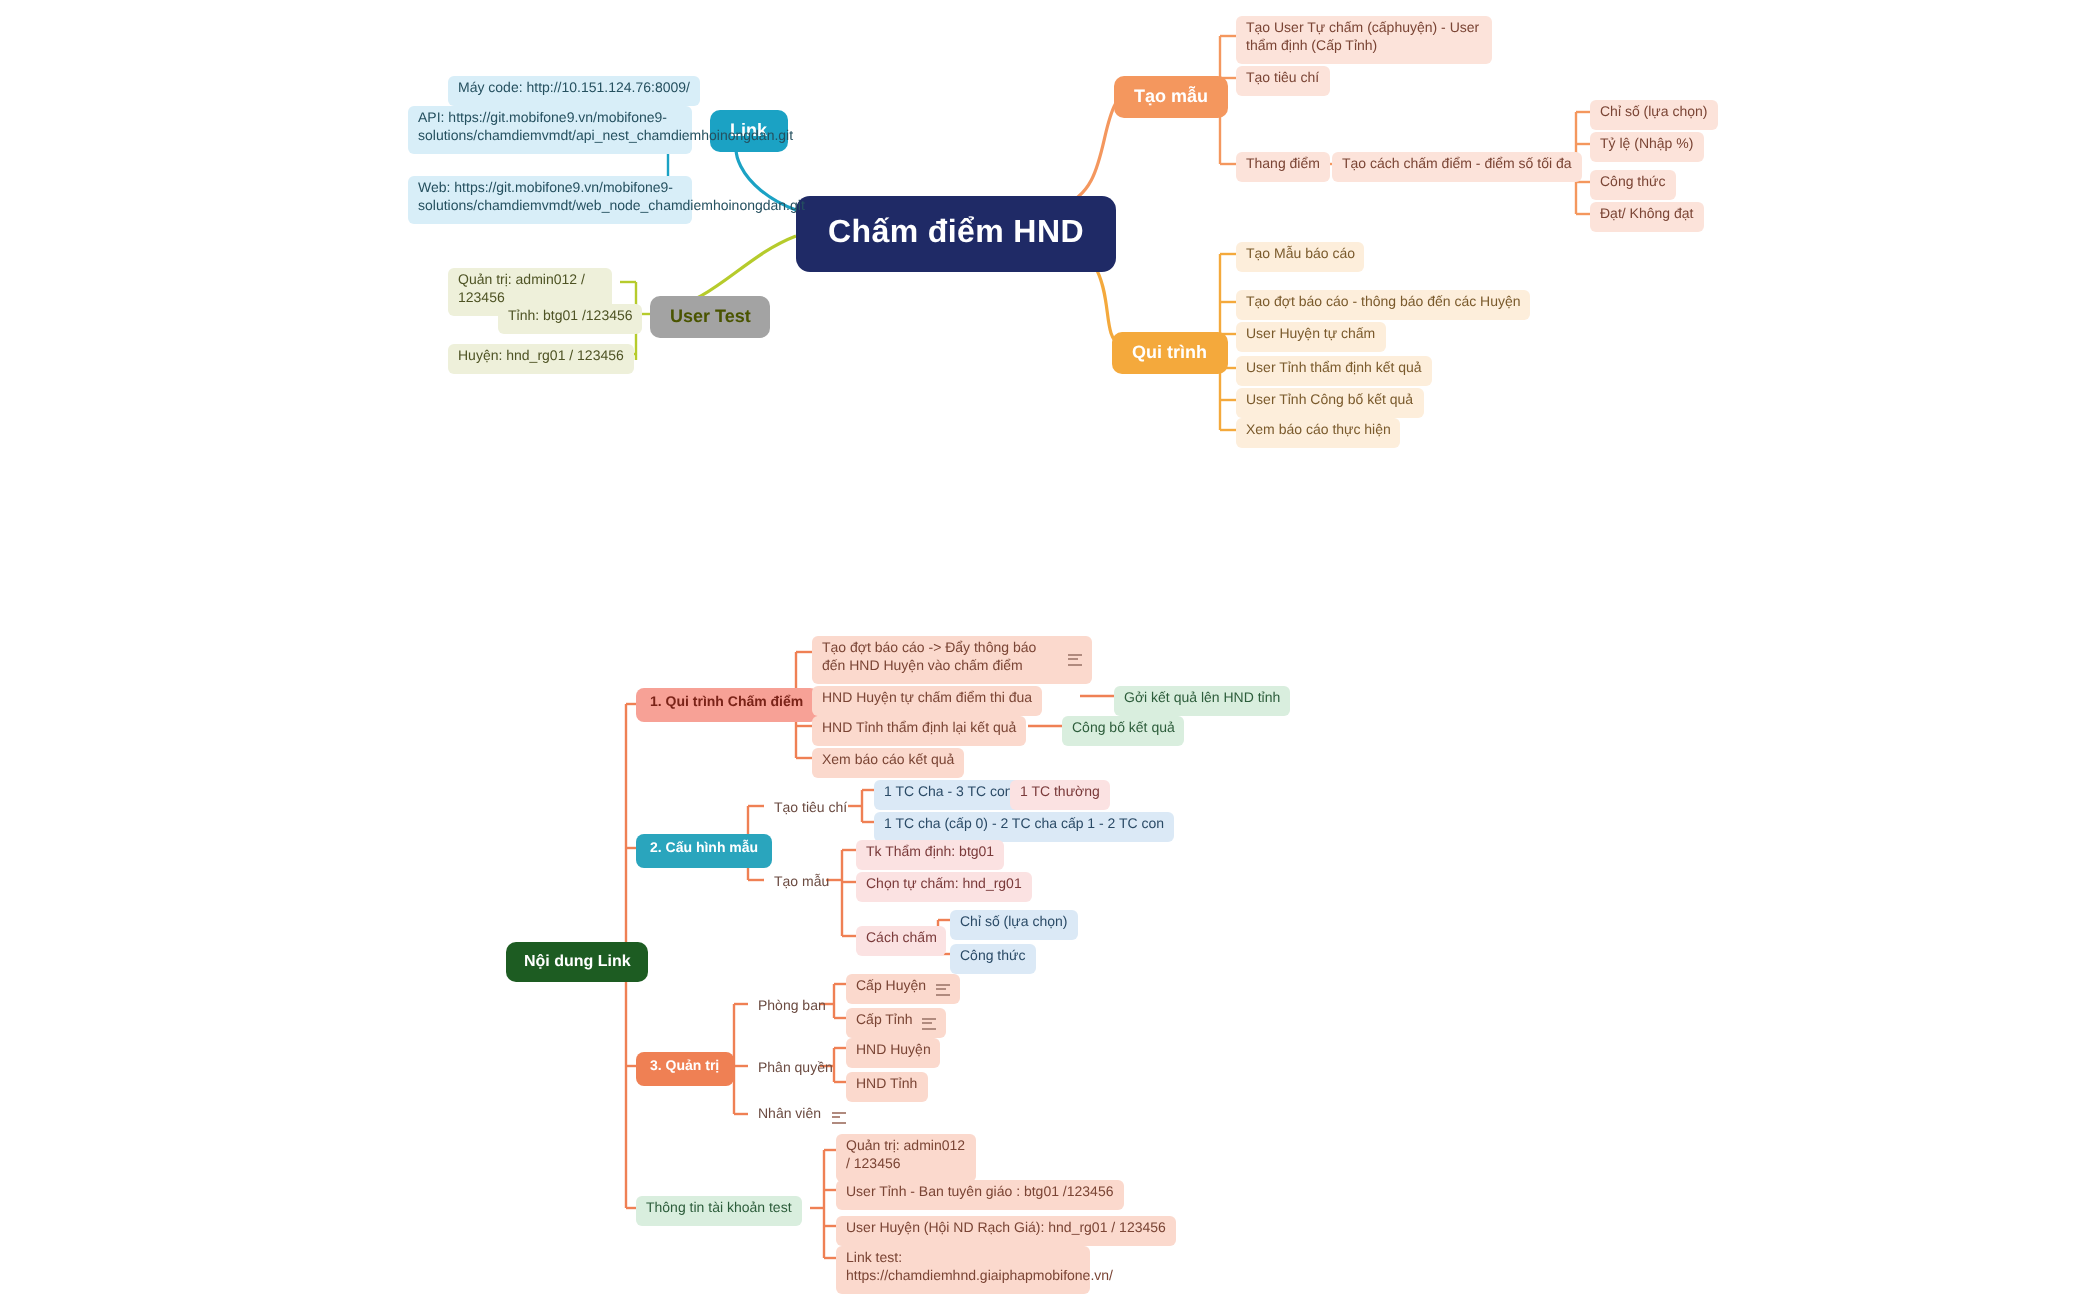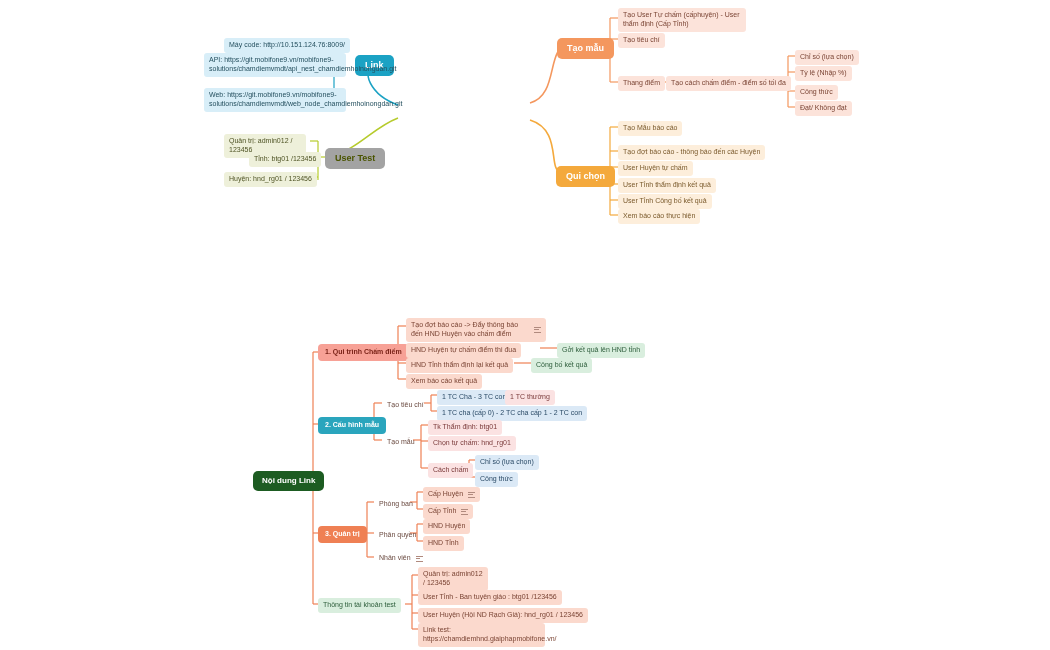--- a/index.html
+++ b/index.html
@@ -208,20 +208,23 @@
 
       <path d="M405,604 L412,604" stroke="#ef8054"></path>
       <path d="M412,575 L412,629" stroke="#ef8054"></path>
       <path d="M412,575 L418,575" stroke="#ef8054"></path>
       <path d="M412,595 L418,595" stroke="#ef8054"></path>
       <path d="M412,613 L418,613" stroke="#ef8054"></path>
       <path d="M412,629 L418,629" stroke="#ef8054"></path>
     </g>
   </svg>
 
+  <div class="node root-main" style="left:398px; top:98px;">
+    <span>Chấm điểm HND</span>
+  </div>
 
   <div class="node head teal" style="left:355px; top:55px;">
     <span>Link</span>
   </div>
   <div class="node leaf blue nowrap" style="left:224px; top:38px;">
     <span>Máy code:  http://10.151.124.76:8009/</span>
   </div>
   <div class="node leaf blue" style="left:204px; top:53px; width:142px;">
     <span>API: https://git.mobifone9.vn/mobifone9-solutions/chamdiemvmdt/api_nest_chamdiemhoinongdan.git</span>
   </div>
@@ -264,21 +267,21 @@
     <span>Tỷ lệ (Nhập %)</span>
   </div>
   <div class="node leaf peach nowrap" style="left:795px; top:85px;">
     <span>Công thức</span>
   </div>
   <div class="node leaf peach nowrap" style="left:795px; top:101px;">
     <span>Đạt/ Không đạt</span>
   </div>
 
   <div class="node head amber" style="left:556px; top:166px;">
-    <span>Qui chọn</span>
+    <span>Qui trình</span>
   </div>
   <div class="node leaf amberl nowrap" style="left:618px; top:121px;">
     <span>Tạo Mẫu báo cáo</span>
   </div>
   <div class="node leaf amberl nowrap" style="left:618px; top:145px;">
     <span>Tạo đợt báo cáo - thông báo đến các Huyện</span>
   </div>
   <div class="node leaf amberl nowrap" style="left:618px; top:161px;">
     <span>User Huyện tự chấm</span>
   </div>

